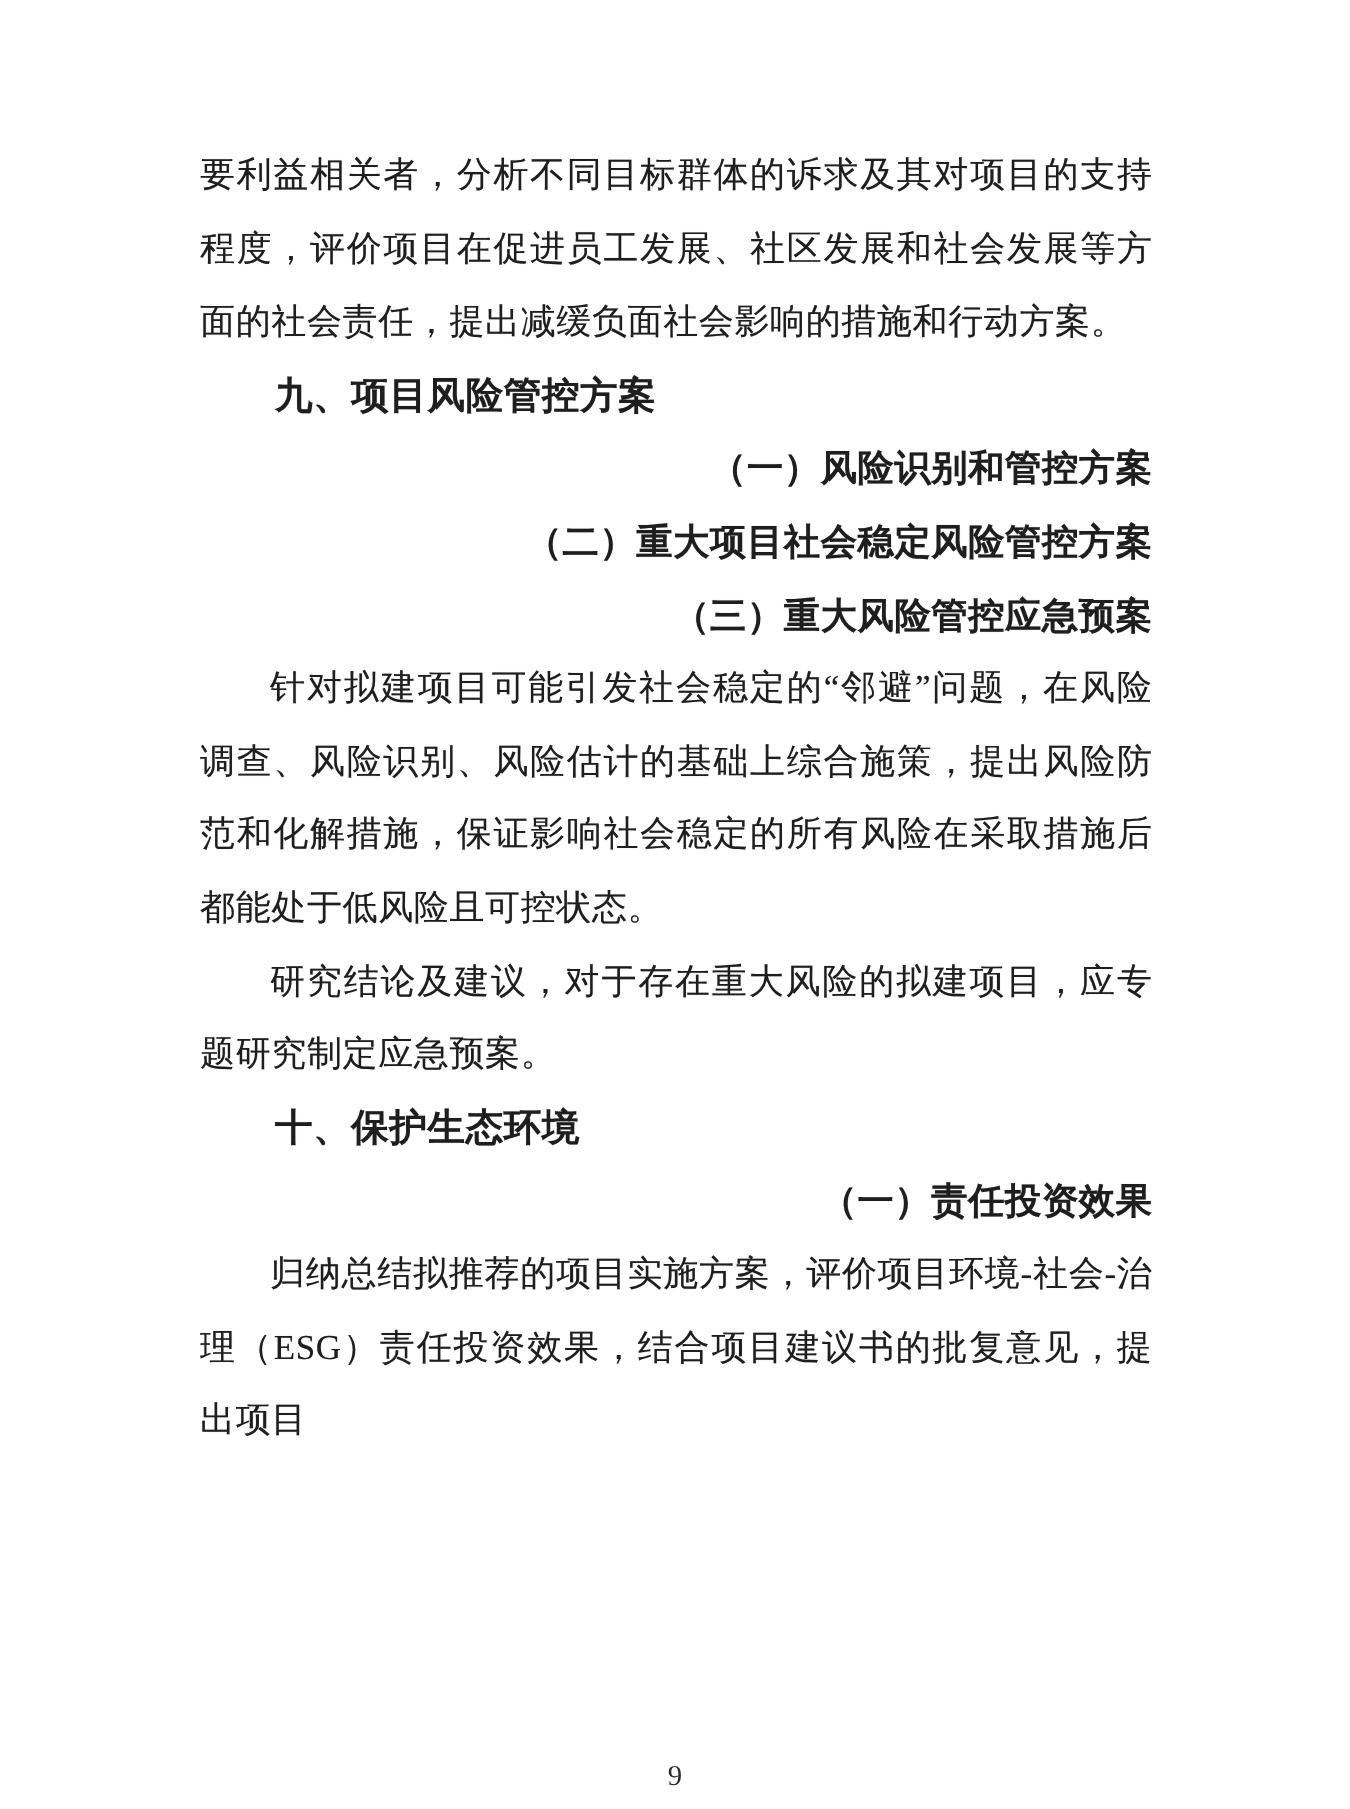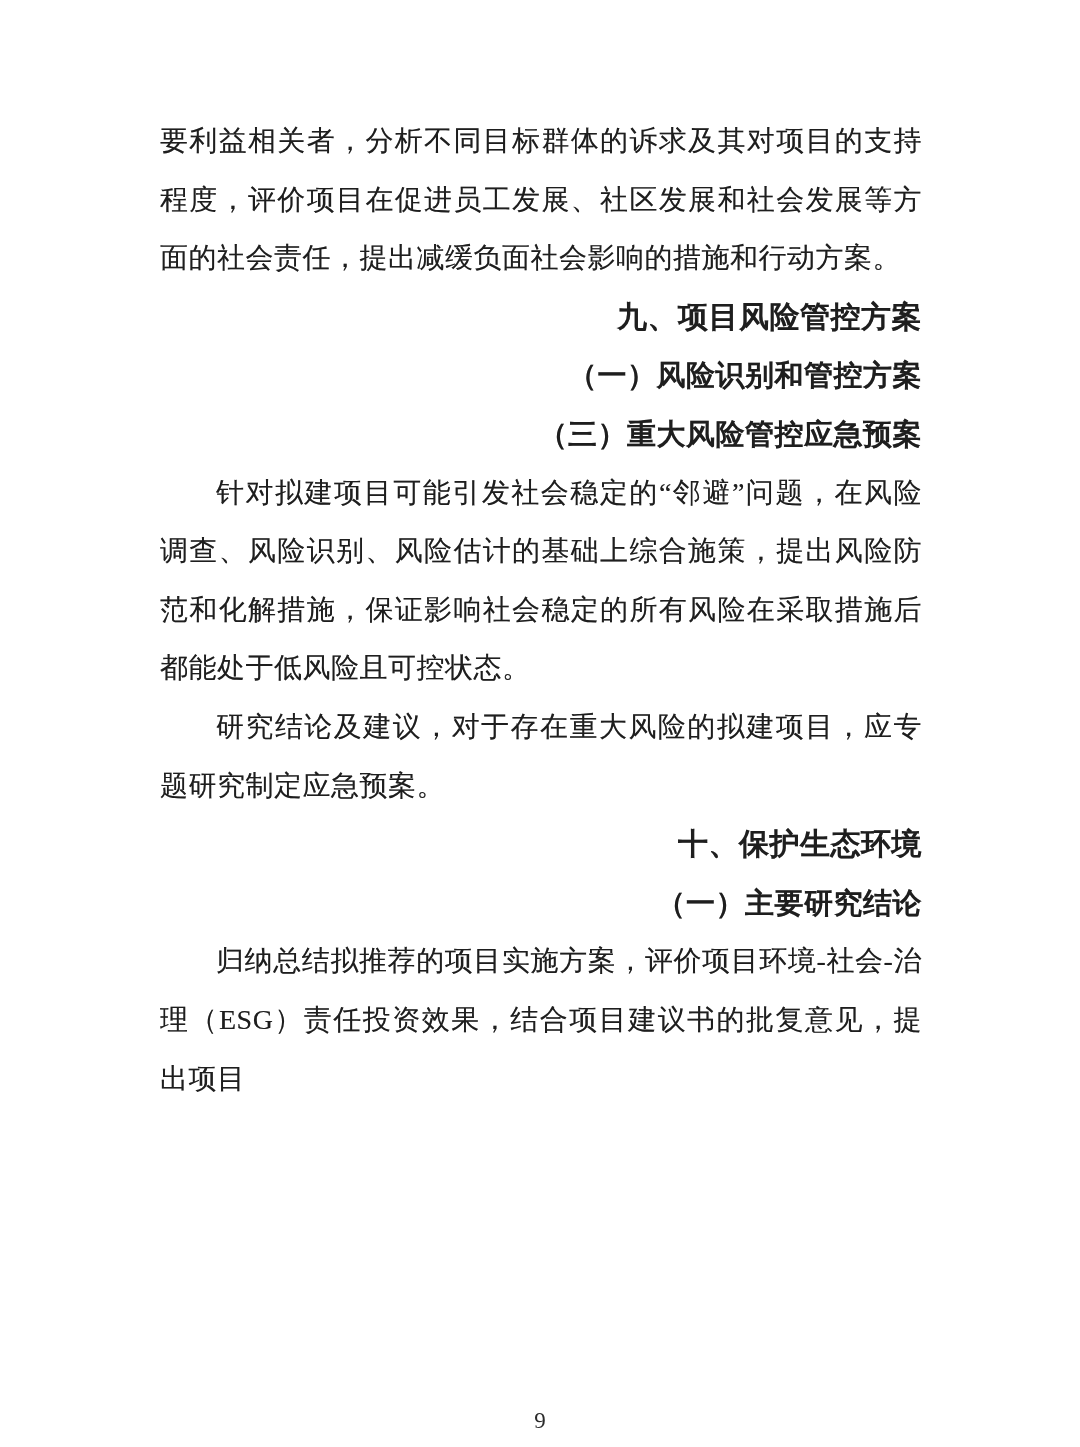--- a/index.html
+++ b/index.html
@@ -38,21 +38,21 @@
     text-indent: 2em;
   }
   .block.body-continued {
     text-indent: 0;
   }
   .block.heading-1 {
     font-family: "Liberation Sans", "DejaVu Sans", sans-serif;
     font-weight: 700;
     font-size: 30px;
     text-indent: 2em;
-    text-align: right;
+    text-align: left;
   }
   .block.heading-2 {
     font-weight: 700;
     font-size: 29px;
     text-indent: 2em;
     text-align: right;
   }
   .page-number {
     position: absolute;
     left: 0;
@@ -71,29 +71,30 @@
 <div class="page">
   <div class="content">
 
     <p class="block body-continued">要利益相关者，分析不同目标群体的诉求及其对项目的支持程度，评价项目在促进员工发展、社区发展和社会发展等方面的社会责任，提出减缓负面社会影响的措施和行动方案。</p>
 
     <p class="block heading-1">九、项目风险管控方案</p>
 
     <p class="block heading-2">（一）风险识别和管控方案</p>
 
 
+    <p class="block heading-2">（二）重大项目社会稳定风险管控方案</p>
 
     <p class="block heading-2">（三）重大风险管控应急预案</p>
 
     <p class="block body">针对拟建项目可能引发社会稳定的“邻避”问题，在风险调查、风险识别、风险估计的基础上综合施策，提出风险防范和化解措施，保证影响社会稳定的所有风险在采取措施后都能处于低风险且可控状态。</p>
 
     <p class="block body">研究结论及建议，对于存在重大风险的拟建项目，应专题研究制定应急预案。</p>
 
     <p class="block heading-1">十、保护生态环境</p>
 
-    <p class="block heading-2">（一）主要研究结论</p>
+    <p class="block heading-2">（一）责任投资效果</p>
 
     <p class="block body">归纳总结拟推荐的项目实施方案，评价项目环境-社会-治理（ESG）责任投资效果，结合项目建议书的批复意见，提出项目</p>
 
   </div>
 
   <div class="page-number">9</div>
 </div>
 
 </body></html>

